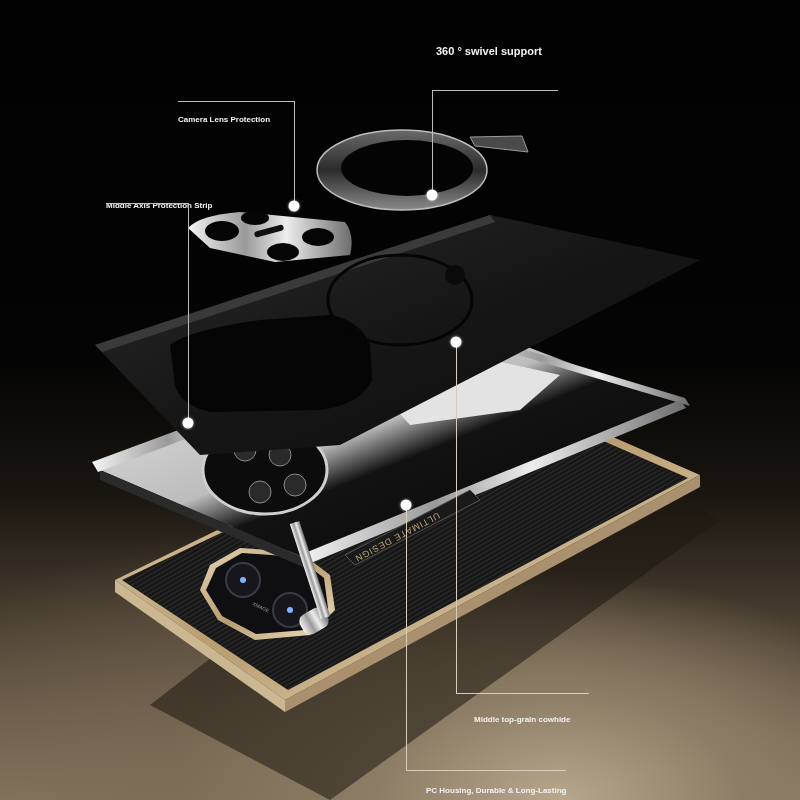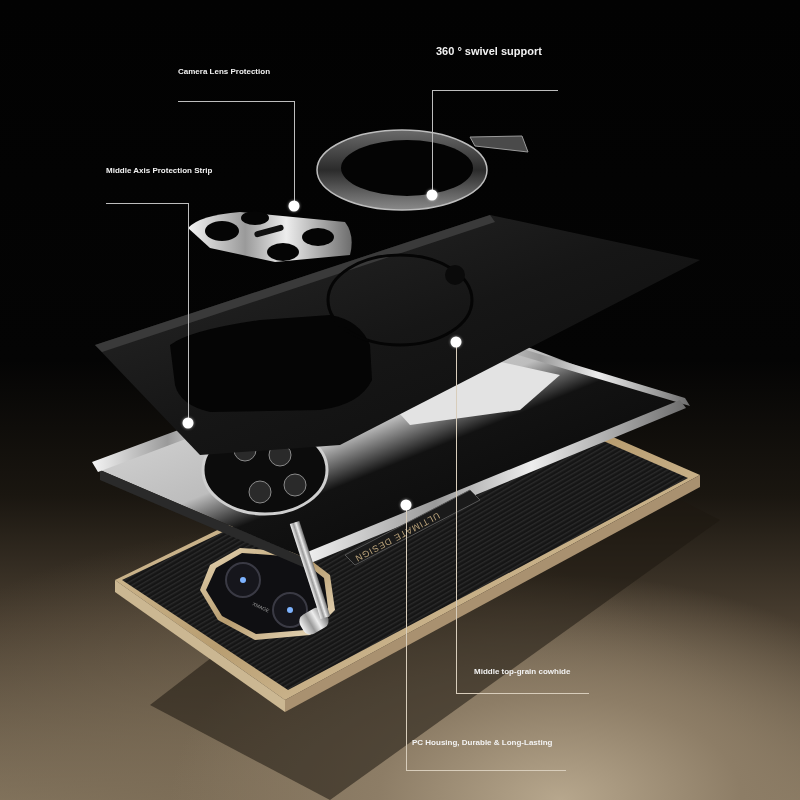--- a/index.html
+++ b/index.html
@@ -12,21 +12,21 @@
       background:
         radial-gradient(ellipse 520px 300px at 560px 800px, #b7a78d 0%, #8d7d66 35%, rgba(60,50,38,0) 75%),
         radial-gradient(ellipse 700px 420px at 300px 820px, #7a6b55 0%, rgba(40,33,25,0) 70%),
         linear-gradient(180deg, #020202 0%, #040404 45%, #1a1610 62%, #4a3f31 78%, #85765f 100%);
     }
     svg.art { position: absolute; left: 0; top: 0; }
     .label {
       position: absolute; color: #f2f2f2; font-weight: bold;
       line-height: 1.2; letter-spacing: 0;
     }
-    .label.sm { font-size: 8px; }
+    .label.sm { font-size: 8px; margin-top: 48px; }
     .label.md { font-size: 11px; }
     .hline, .vline { position: absolute; background: #bdbdbd; }
     .hline { height: 1px; }
     .vline { width: 1px; }
     .light .hline, .light .vline { background: #d8cdbb; }
     .dot {
       position: absolute; width: 11px; height: 11px; border-radius: 50%;
       background: #ffffff; box-shadow: 0 0 3px rgba(255,255,255,0.6);
       transform: translate(-50%, -50%);
     }
@@ -144,33 +144,33 @@
   </div>
 
   <div>
     <div class="label md" style="left:436px; top:45px;">360 ° swivel support</div>
     <div class="hline" style="left:432px; top:90px; width:126px;"></div>
     <div class="vline" style="left:432px; top:90px; height:104px;"></div>
     <div class="dot" style="left:432px; top:195px;"></div>
   </div>
 
   <div>
-    <div class="label sm" style="left:106px; top:166px; width:110px;">Middle Axis Protection Strip</div>
+    <div class="label sm" style="left:106px; top:153px; width:110px;">Middle Axis Protection Strip</div>
     <div class="hline" style="left:106px; top:203px; width:83px;"></div>
     <div class="vline" style="left:188px; top:203px; height:219px;"></div>
     <div class="dot" style="left:188px; top:423px;"></div>
   </div>
 
   <div class="light">
     <div class="vline" style="left:456px; top:342px; height:351px;"></div>
     <div class="dot" style="left:456px; top:342px;"></div>
     <div class="label sm" style="left:474px; top:667px;">Middle top-grain cowhide</div>
     <div class="hline" style="left:456px; top:693px; width:133px;"></div>
   </div>
 
   <div class="light">
     <div class="vline" style="left:406px; top:505px; height:265px;"></div>
     <div class="dot" style="left:406px; top:505px;"></div>
-    <div class="label sm" style="left:412px; top:738px; width:150px;">PC Housing, Durable &amp; Long-Lasting</div>
+    <div class="label sm" style="left:426px; top:738px; width:150px;">PC Housing, Durable &amp; Long-Lasting</div>
     <div class="hline" style="left:406px; top:770px; width:160px;"></div>
   </div>
 
 </div>
 
 </body></html>

